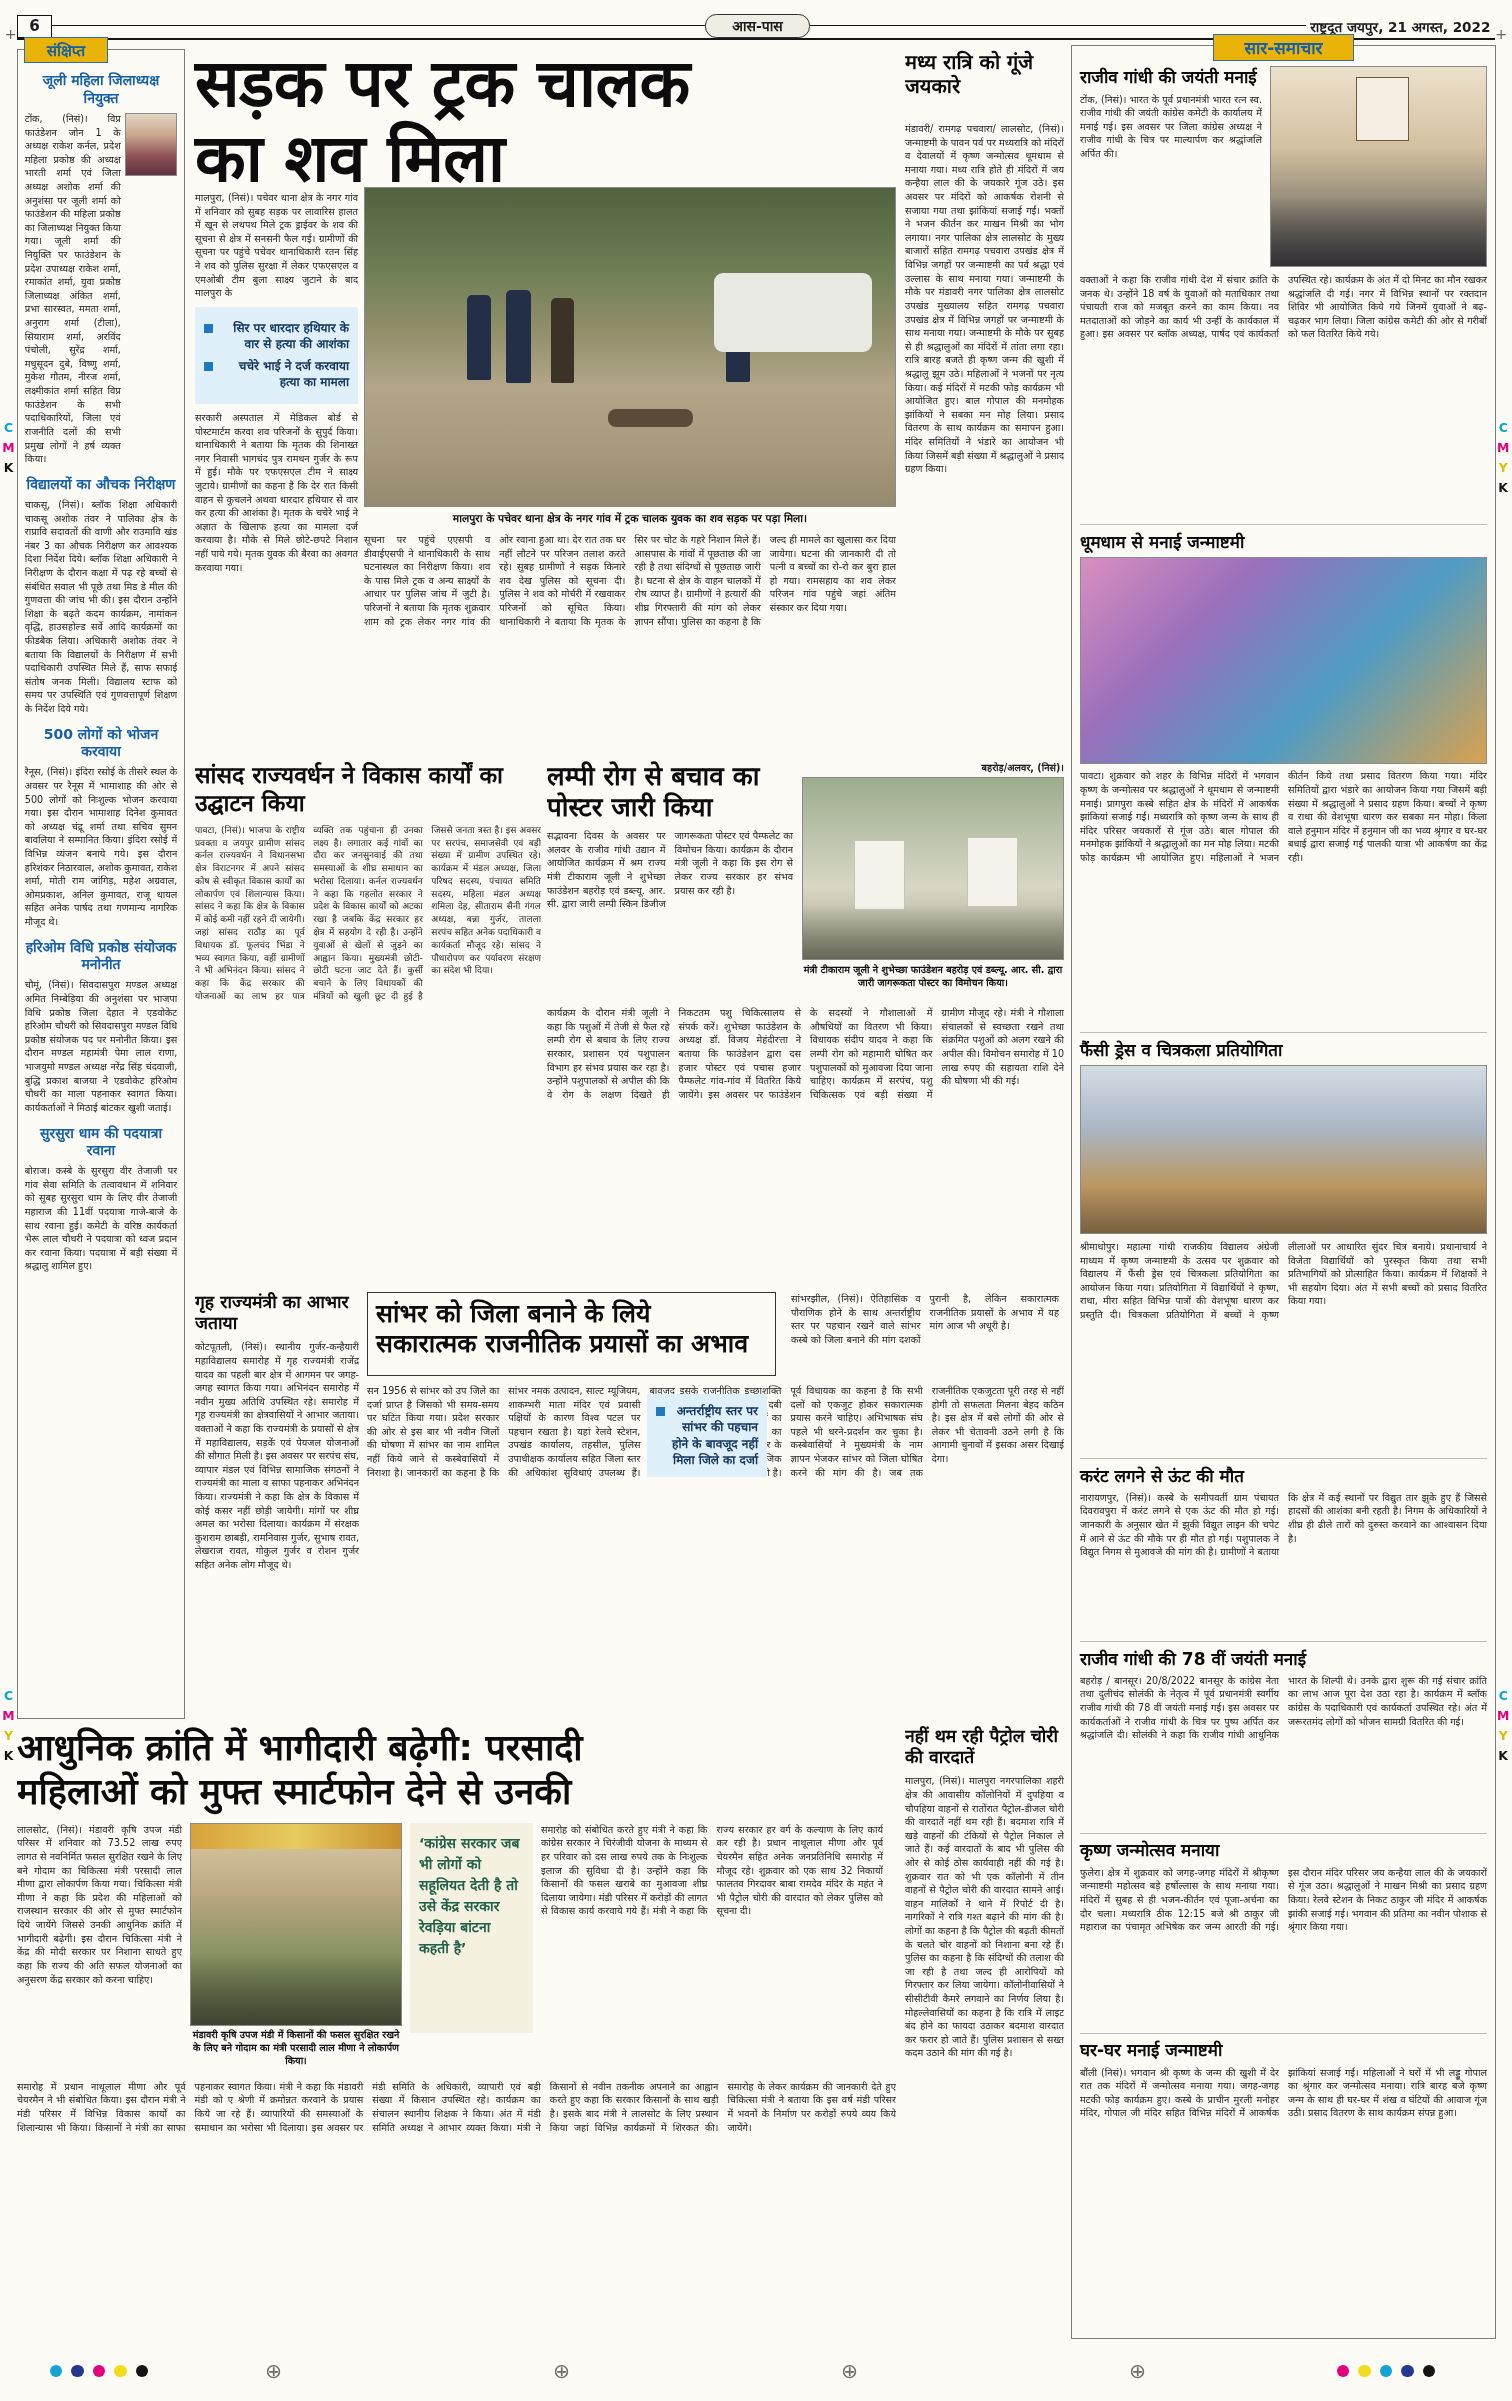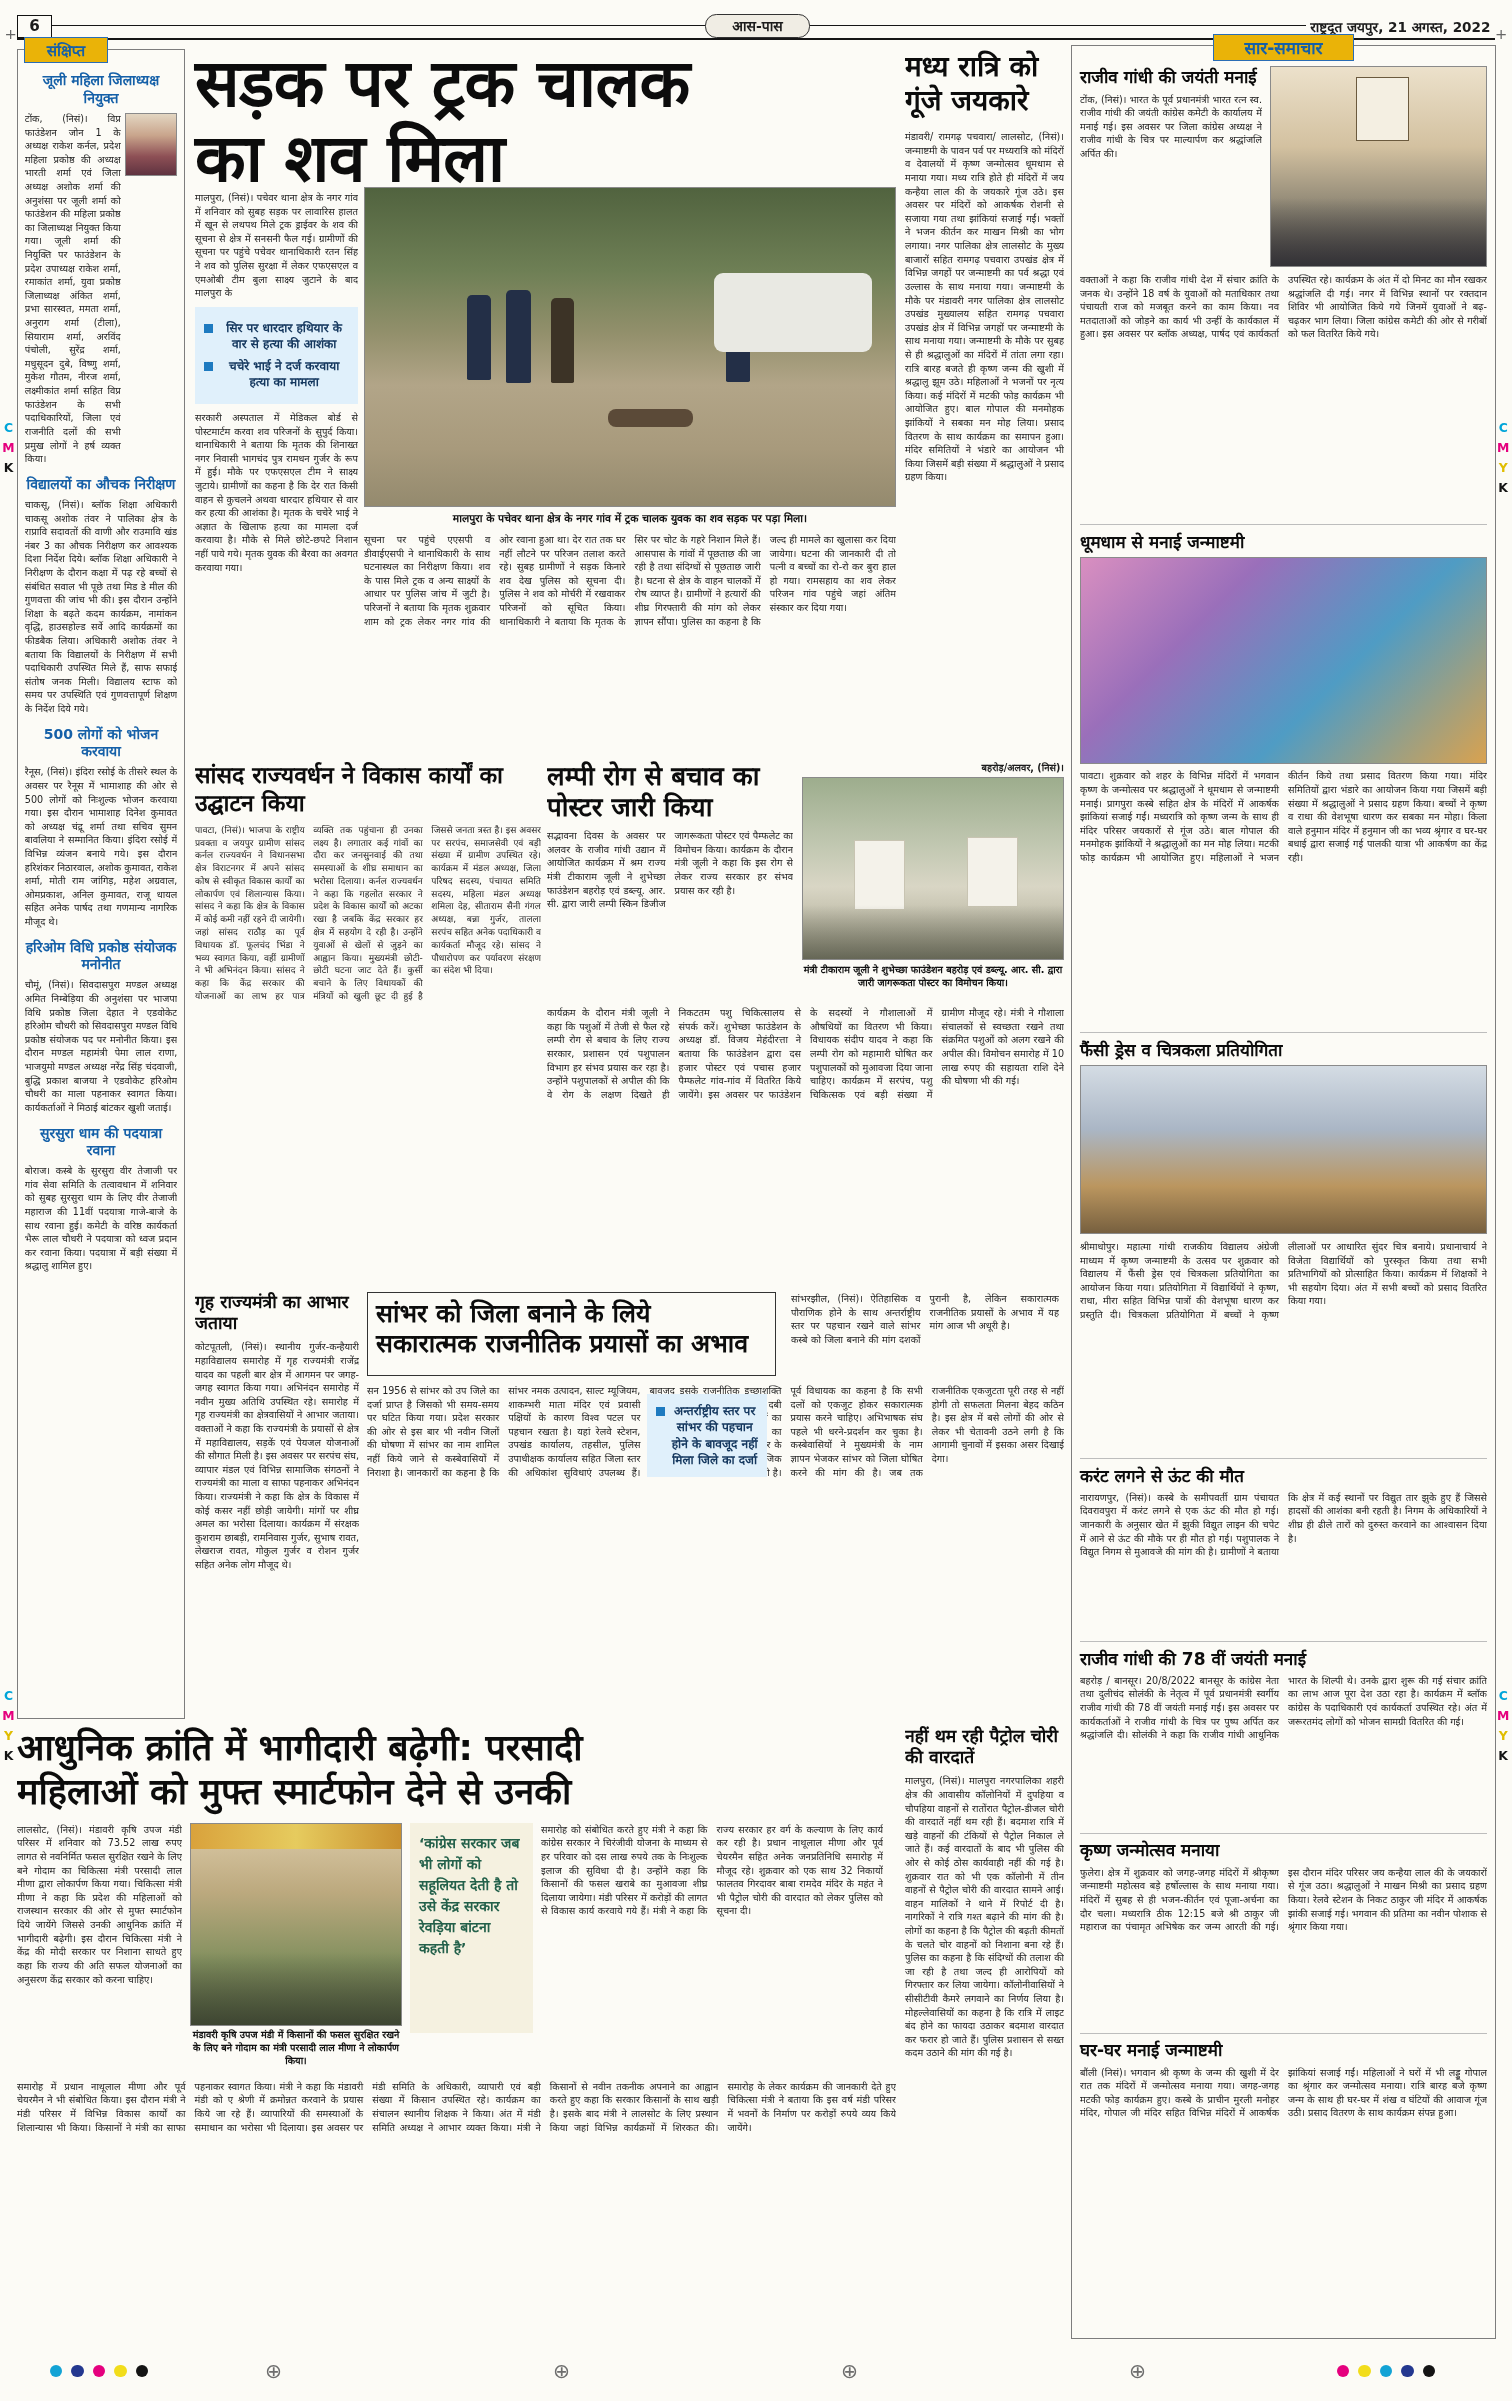--- a/index.html
+++ b/index.html
@@ -21,21 +21,21 @@
   .ph-lead{background:linear-gradient(180deg,#51633f 0%,#6e7f55 26%,#93906c 46%,#b3a librar 0%);background:linear-gradient(180deg,#51633f 0%,#6e7f55 26%,#93906c 46%,#b2a588 62%,#a89a7c 82%,#948a6e 100%);}
   .ph-portrait{background:linear-gradient(180deg,#e3d6c2 0%,#c9a58c 35%,#8d4f55 70%,#5f3340 100%);}
   .ph-rajiv{background:linear-gradient(180deg,#ece1cb 0%,#d3c1a0 40%,#8a8372 72%,#55504a 100%);}
   .ph-janm{background:linear-gradient(135deg,#d98fc0 0%,#9a6fba 30%,#4f9cc4 62%,#d9a24f 100%);}
   .ph-fancy{background:linear-gradient(180deg,#d4dce4 0%,#aab6c5 38%,#bb965f 72%,#77603f 100%);}
   .ph-lumpy{background:linear-gradient(180deg,#9dad8d 0%,#c2c8b2 38%,#d9d6c5 60%,#a3a08a 100%);}
   .ph-smart{background:linear-gradient(180deg,#dccba8 0%,#bca97e 34%,#83905f 68%,#5c6a47 100%);}
   .fig{position:absolute;background:#232f47;border-radius:5.1px 5.1px 1.7px 1.7px;}
   .poster{position:absolute;background:#f4f2ea;border:0.6px solid #c8c4b2;}
   .hl-box{background:#e0f0fb;padding:8px 9px;margin:6.8px 0;}
-  .hl-item{display:flex;gap:6.8px;font-weight:700;color:#14375e;font-size:12px;line-height:1.35;margin:5.6px 0;text-align:center;}
+  .hl-item{display:flex;gap:6.8px;font-weight:700;color:#14375e;font-size:12px;line-height:1.35;margin:5.6px 0;text-align:right;}
   .hl-bullet{width:8.5px;height:8.5px;background:#1d7ac0;margin-top:4px;flex:none;}
   .caption{font-size:10.7px;font-weight:600;text-align:center;line-height:1.35;color:#111;}
   .quote-box{background:#f5f1e0;padding:10.2px 9px;font-size:14px;font-weight:700;color:#23604a;line-height:1.5;box-sizing:border-box;text-align:left;}
   .story{border-top:0.6px solid #bdbdbd;margin-top:8px;padding-top:5.6px;}
   .story-title{font-size:17px;line-height:1.22;font-weight:700;color:#0c0c0c;margin:1.1px 0 4.5px;}
   .cmyk-stack span{display:block;font-weight:700;font-size:12.4px;line-height:1.6;text-align:center;}
   .c{color:#00a5d9}.m{color:#e5007e}.y{color:#e0bd00}.k{color:#141414}
   .dot{width:12.4px;height:12.4px;border-radius:50%;display:inline-block;margin-right:9px;}
   .d-cy{background:#13a3d5}.d-bl{background:#24388f}.d-mg{background:#e5007e}.d-ye{background:#f2dd1b}.d-bk{background:#141414}
   .cross{font-size:20.3px;color:#6e6e6e;}
@@ -106,21 +106,21 @@
     <div class="fig" style="left:141px;top:102px;width:25px;height:93px;"></div>
     <div class="fig" style="left:186px;top:110px;width:22.6px;height:85px;background:#3c3326;"></div>
     <div class="fig" style="left:361px;top:104px;width:24px;height:90px;"></div>
     <div style="position:absolute;right:22.6px;top:85px;width:158px;height:79px;background:#e9e9e3;border-radius:9px;"></div>
     <div style="position:absolute;left:243px;bottom:79px;width:85px;height:18px;background:#5b4a38;border-radius:8px;"></div>
   </div>
   <div class="abs caption" style="left:364px;top:512px;width:532px;">मालपुरा के पचेवर थाना क्षेत्र के नगर गांव में ट्रक चालक युवक का शव सड़क पर पड़ा मिला।</div>
   <div class="abs body-txt cols-4" style="left:364px;top:533px;width:532px;height:221px;">सूचना पर पहुंचे एएसपी व डीवाईएसपी ने थानाधिकारी के साथ घटनास्थल का निरीक्षण किया। शव के पास मिले ट्रक व अन्य साक्ष्यों के आधार पर पुलिस जांच में जुटी है। परिजनों ने बताया कि मृतक शुक्रवार शाम को ट्रक लेकर नगर गांव की ओर रवाना हुआ था। देर रात तक घर नहीं लौटने पर परिजन तलाश करते रहे। सुबह ग्रामीणों ने सड़क किनारे शव देख पुलिस को सूचना दी। पुलिस ने शव को मोर्चरी में रखवाकर परिजनों को सूचित किया। थानाधिकारी ने बताया कि मृतक के सिर पर चोट के गहरे निशान मिले हैं। आसपास के गांवों में पूछताछ की जा रही है तथा संदिग्धों से पूछताछ जारी है। घटना से क्षेत्र के वाहन चालकों में रोष व्याप्त है। ग्रामीणों ने हत्यारों की शीघ्र गिरफ्तारी की मांग को लेकर ज्ञापन सौंपा। पुलिस का कहना है कि जल्द ही मामले का खुलासा कर दिया जायेगा। घटना की जानकारी दी तो पत्नी व बच्चों का रो-रो कर बुरा हाल हो गया। रामसहाय का शव लेकर परिजन गांव पहुंचे जहां अंतिम संस्कार कर दिया गया।</div>
 
   <div class="abs" style="left:905px;top:50px;width:159px;height:704px;overflow:hidden;">
-    <div class="headline" style="font-size:28px;line-height:1.2;margin-bottom:13px;">मध्य रात्रि को गूंजे जयकारे</div>
+    <div class="headline" style="font-size:20px;line-height:1.2;margin-bottom:24px;">मध्य रात्रि को गूंजे जयकारे</div>
     <div class="body-txt">मंडावरी/ रामगढ़ पचवारा/ लालसोट, (निसं)। जन्माष्टमी के पावन पर्व पर मध्यरात्रि को मंदिरों व देवालयों में कृष्ण जन्मोत्सव धूमधाम से मनाया गया। मध्य रात्रि होते ही मंदिरों में जय कन्हैया लाल की के जयकारे गूंज उठे। इस अवसर पर मंदिरों को आकर्षक रोशनी से सजाया गया तथा झांकियां सजाई गईं। भक्तों ने भजन कीर्तन कर माखन मिश्री का भोग लगाया। नगर पालिका क्षेत्र लालसोट के मुख्य बाजारों सहित रामगढ़ पचवारा उपखंड क्षेत्र में विभिन्न जगहों पर जन्माष्टमी का पर्व श्रद्धा एवं उल्लास के साथ मनाया गया। जन्माष्टमी के मौके पर मंडावरी नगर पालिका क्षेत्र लालसोट उपखंड मुख्यालय सहित रामगढ़ पचवारा उपखंड क्षेत्र में विभिन्न जगहों पर जन्माष्टमी के साथ मनाया गया। जन्माष्टमी के मौके पर सुबह से ही श्रद्धालुओं का मंदिरों में तांता लगा रहा। रात्रि बारह बजते ही कृष्ण जन्म की खुशी में श्रद्धालु झूम उठे। महिलाओं ने भजनों पर नृत्य किया। कई मंदिरों में मटकी फोड़ कार्यक्रम भी आयोजित हुए। बाल गोपाल की मनमोहक झांकियों ने सबका मन मोह लिया। प्रसाद वितरण के साथ कार्यक्रम का समापन हुआ। मंदिर समितियों ने भंडारे का आयोजन भी किया जिसमें बड़ी संख्या में श्रद्धालुओं ने प्रसाद ग्रहण किया।</div>
   </div>
 
   <div class="abs tab" style="left:1213px;top:34px;width:139px;height:25px;font-size:17px;">सार-समाचार</div>
   <div class="abs boxed-col" style="left:1071px;top:45px;width:425px;height:2294px;padding:20.3px 8px 6.8px;overflow:hidden;">
 
     <div>
       <div style="display:flex;gap:8px;">
         <div style="width:182px;">
           <div class="story-title">राजीव गांधी की जयंती मनाई</div>

